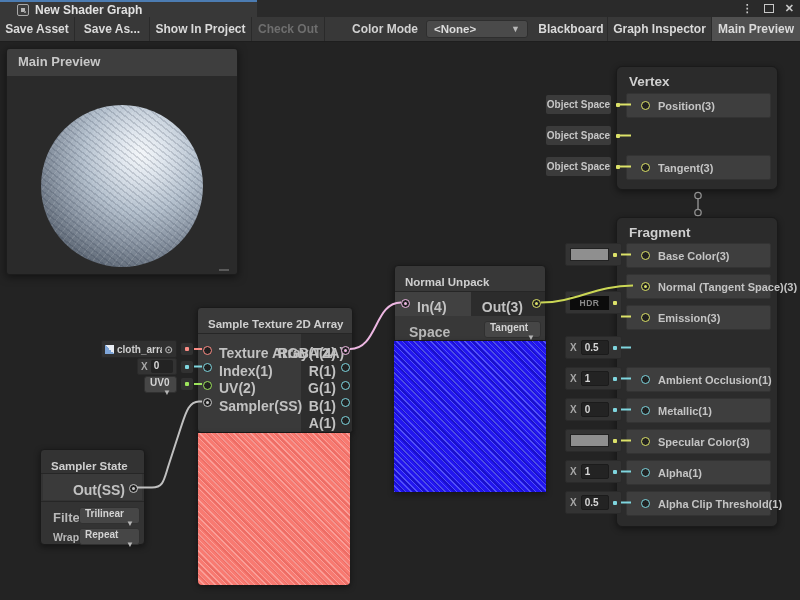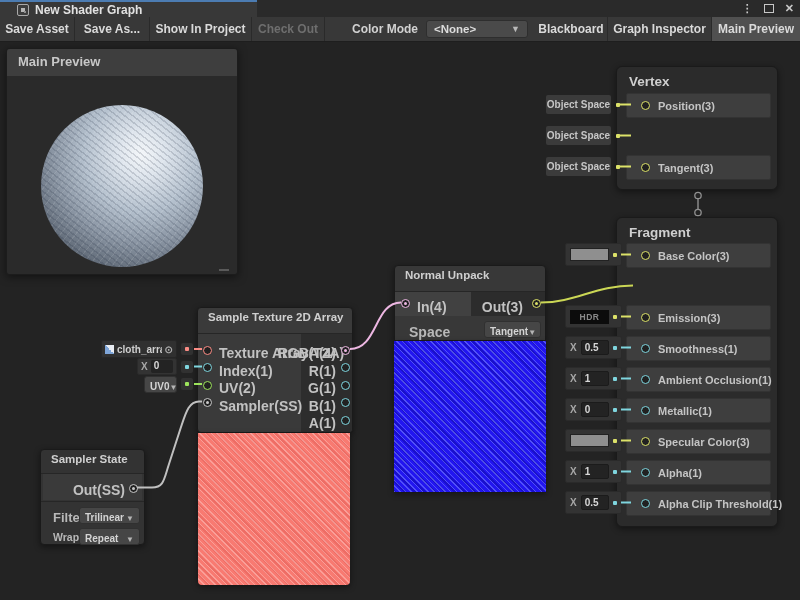--- a/index.html
+++ b/index.html
@@ -24,38 +24,38 @@
   .tbtn.disabled { color:#6e6e6e; }
   .tbtn.active { background:#505050; }
   .tsep { width:1px; background:#2a2a2a; flex:none; }
   .tlabel { display:flex; align-items:center; color:#d2d2d2; font-size:12px; flex:none; }
   .tdrop { flex:none; align-self:center; height:18px; background:#4a4a4a; border:1px solid #2e2e2e; border-radius:3px; color:#dcdcdc; font-size:11.5px; display:flex; align-items:center; padding:0 7px; }
   .tdrop .arr { margin-left:auto; color:#b9b9b9; font-size:9px; }
 
   
   .node { position:absolute; background:#2b2b2b; border:1px solid #1a1a1a; border-radius:6px; box-shadow:0 2px 6px rgba(0,0,0,.45); z-index:2; }
   .node-title { position:absolute; left:12px; top:7px; color:#cfcfcf; font-size:13.5px; }
-  .small-title { font-size:11.5px; left:10px; top:3px; }
+  .small-title { font-size:11.5px; left:10px; top:10px; }
   .ctx-row { position:absolute; left:9px; width:145px; height:25px; background:#3e3e3e; border:1px solid #333; border-radius:2px; }
   .row-label { position:absolute; left:31px; top:50%; transform:translateY(-50%); color:#c4c4c4; font-size:11px; white-space:nowrap; }
   .port { position:absolute; width:9px; height:9px; border:1.5px solid; border-radius:50%; background:#212121; display:flex; align-items:center; justify-content:center; }
   .pin { width:3px; height:3px; border-radius:50%; }
   .wdot { width:4px; height:4px; border-radius:1px; flex:none; }
   .dotbox { position:absolute; width:12px; height:12px; background:#313131; border-radius:2px; display:flex; align-items:center; justify-content:center; z-index:3; }
 
   .bindbox { position:absolute; width:65px; height:19px; background:#3b3b3b; border-radius:2px; color:#c6c6c6; font-size:10px; text-align:center; line-height:19px; z-index:3; }
 
   .fwidget { position:absolute; width:57px; height:23px; background:#333; border:1px solid #2a2a2a; border-radius:2px; display:flex; align-items:center; padding:0 4px; gap:4px; z-index:3; }
   .fwidget .grow { flex:1; }
   .swatch { width:38px; height:13px; border:1px solid #222; }
   .hdrbox { width:38px; height:14px; background:#0c0c0c; color:#8a8a8a; font-size:8.5px; text-align:center; line-height:14px; letter-spacing:.5px; }
   .xlab { color:#a8a8a8; font-size:10px; }
   .xfield { width:27px; height:15px; background:#232323; border:1px solid #1b1b1b; border-radius:2px; color:#d8d8d8; font-size:10px; padding:1px 3px; }
 
-  .ddrop { position:absolute; background:#464646; border:1px solid #303030; border-radius:3px; color:#d4d4d4; font-size:10px; display:flex; align-items:flex-end; padding:0 5px; z-index:3; }
+  .ddrop { position:absolute; background:#464646; border:1px solid #303030; border-radius:3px; color:#d4d4d4; font-size:10px; display:flex; align-items:flex-start; padding:0 5px; z-index:3;flex-direction:column; }
   .ddrop .arr { margin-left:auto; font-size:8px; color:#b5b5b5; }
 
   .io-label { position:absolute; color:#c2c2c2; font-size:14px; white-space:nowrap; }
 
   
   .tex { position:absolute; z-index:2; box-shadow:0 2px 6px rgba(0,0,0,.45); }
   .tex.red { background-image:repeating-linear-gradient(45deg, rgba(255,255,255,.28) 0 1px, rgba(255,255,255,0) 1px 4px), repeating-linear-gradient(45deg, rgba(160,20,20,.12) 0 2px, rgba(0,0,0,0) 2px 7px); border-radius:0 0 4px 4px; }
   .tex.blue { background-image:repeating-linear-gradient(45deg, rgba(130,140,255,.5) 0 1px, rgba(0,0,0,0) 1px 4px), repeating-linear-gradient(45deg, rgba(0,0,90,.25) 0 2px, rgba(0,0,0,0) 2px 7px); }
 
   
@@ -145,27 +145,29 @@
   <div class="dotbox" style="left:612px; top:160.5px; background:none">
       <span class="wdot" style="background: rgb(220, 226, 105);"></span>
     </div>
 
   <div class="node" style="left:616px; top:217px; width:162px; height:310px">
     <div class="node-title">Fragment</div>
     <div class="ctx-row" style="top:25px">
       <span class="port" style="left: 14px; top: 7px; border-color: rgb(220, 226, 105);"></span>
       <span class="row-label">Base Color(3)</span>
     </div>
+    <div class="ctx-row" style="top:56px">
+      <span class="port" style="left: 14px; top: 7px; border-color: rgb(220, 226, 105);">
+          <span class="pin" style="background: rgb(220, 226, 105);"></span>
+        </span>
+      <span class="row-label">Normal (Tangent Space)(3)</span>
+    </div>
     <div class="ctx-row" style="top:87px">
       <span class="port" style="left: 14px; top: 7px; border-color: rgb(220, 226, 105);"></span>
       <span class="row-label">Emission(3)</span>
-    </div>
-    <div class="ctx-row" style="top:118px">
-      <span class="port" style="left: 14px; top: 7px; border-color: rgb(127, 214, 223);"></span>
-      <span class="row-label">Smoothness(1)</span>
     </div>
     <div class="ctx-row" style="top:149px">
       <span class="port" style="left: 14px; top: 7px; border-color: rgb(127, 214, 223);"></span>
       <span class="row-label">Ambient Occlusion(1)</span>
     </div>
     <div class="ctx-row" style="top:180px">
       <span class="port" style="left: 14px; top: 7px; border-color: rgb(127, 214, 223);"></span>
       <span class="row-label">Metallic(1)</span>
     </div>
     <div class="ctx-row" style="top:211px">
@@ -179,21 +181,21 @@
     <div class="ctx-row" style="top:273px">
       <span class="port" style="left: 14px; top: 7px; border-color: rgb(127, 214, 223);"></span>
       <span class="row-label">Alpha Clip Threshold(1)</span>
     </div>
   </div>
 
   <div class="fwidget" style="left:565px; top:243px">
     <span class="swatch grow" style="background: rgb(143, 143, 143);"></span>
     <span class="wdot" style="background: rgb(220, 226, 105);"></span>
   </div>
-  <div class="fwidget" style="left:565px; top:305px">
+  <div class="fwidget" style="left:565px; top:291px">
     <span class="hdrbox grow">HDR</span>
     <span class="wdot" style="background: rgb(220, 226, 105);"></span>
   </div>
   <div class="fwidget" style="left:565px; top:336px">
     <span class="xlab">X</span>
     <span class="xfield grow">0.5</span>
     <span class="wdot" style="background: rgb(127, 214, 223);"></span>
   </div>
   <div class="fwidget" style="left:565px; top:367px">
     <span class="xlab">X</span>

